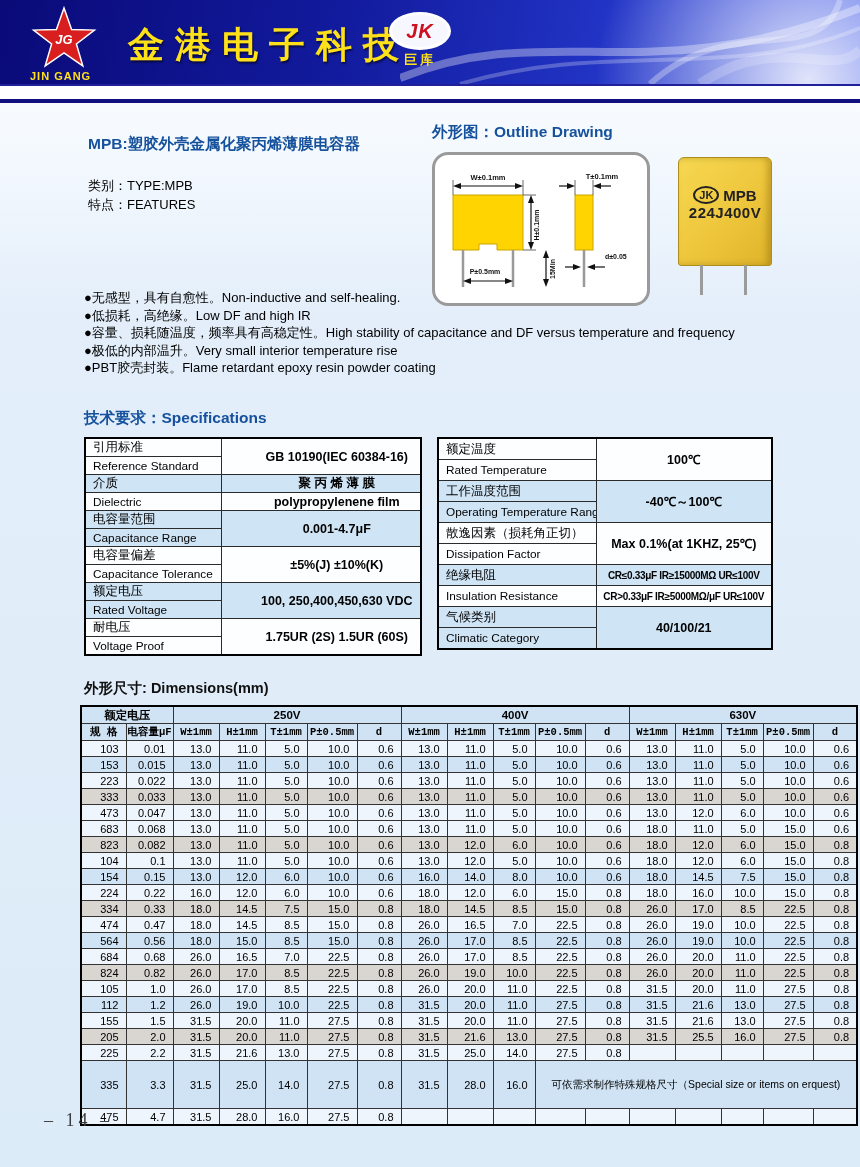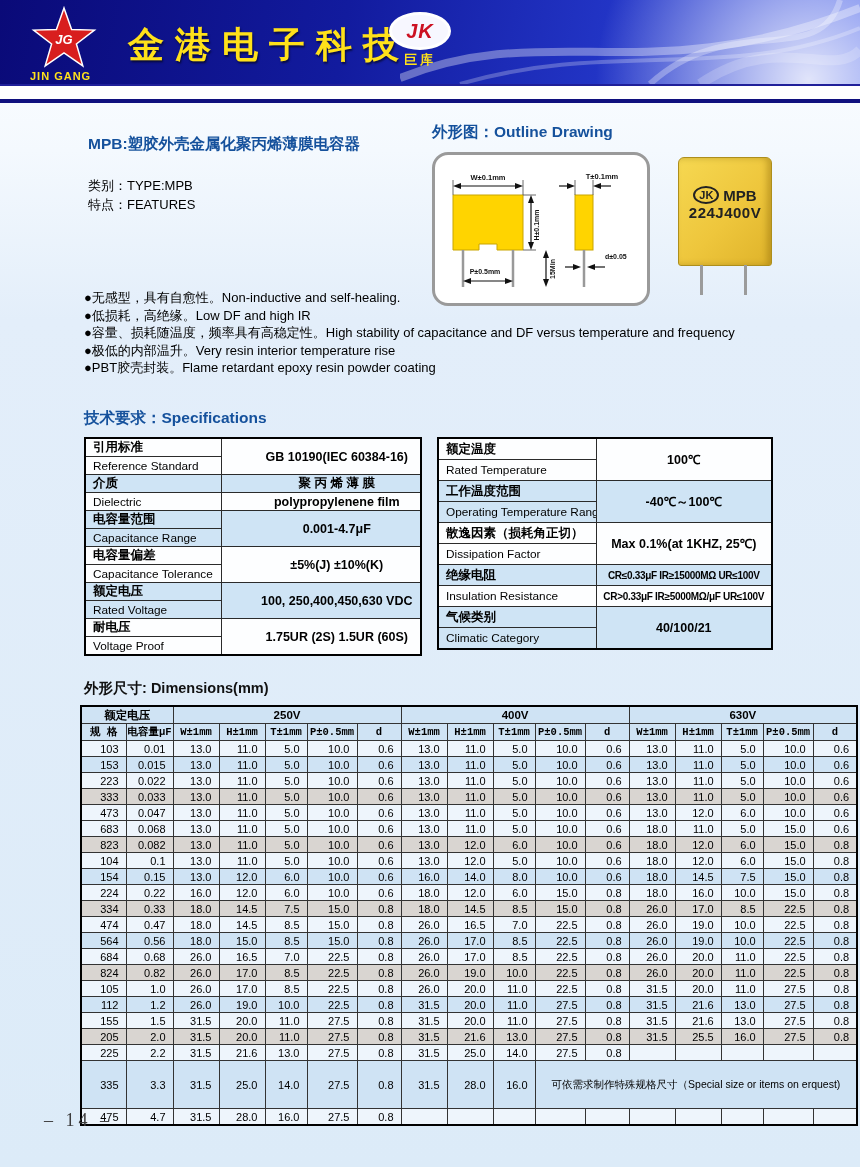--- a/index.html
+++ b/index.html
@@ -51,21 +51,21 @@
 
   
   table{border-collapse:collapse;table-layout:fixed;}
   .spec{position:absolute;border:2px solid #000;background:#fdfeff;}
   .spec td{border:1px solid #2b2b2b;overflow:hidden;white-space:nowrap;padding:0;}
   .spec-left{top:437px;left:84px;width:336px;}
   .spec-right{top:437px;left:437px;width:334px;}
   .spec-left td{height:17px;padding-left:32px;}
   .spec-right td{height:20px;}
   .spec .lbl{padding-left:7px;font-size:12.5px;text-align:left;}
-  .spec .zh{font-weight:bold;margin-left:8px;}
+  .spec .zh{font-weight:normal;margin-left:8px;}
   .spec .en{font-weight:normal;font-size:11.8px;}
   .spec .val{text-align:center;font-weight:bold;font-size:12.5px;}
   .spec .val-small{font-size:10px;letter-spacing:-0.3px;}
   .sb td{background:#cfe4f5;}
   .sw td{background:#fdfeff;}
   tr .cell-b{background:#cfe4f5 !important;}
   tr .cell-w{background:#fdfeff !important;}
 
   
   #dim-table{position:absolute;top:705px;left:80px;width:778px;border:2px solid #000;}
@@ -177,21 +177,21 @@
       <div class="cap-line2">224J400V</div>
     </div>
     <div class="cap-leg" style="left:22px;"></div>
     <div class="cap-leg" style="left:66px;"></div>
   </div>
 
   <div class="bullets" id="bullets">
       <div>●无感型，具有自愈性。Non-inductive and self-healing.</div>
       <div>●低损耗，高绝缘。Low DF and high IR</div>
       <div>●容量、损耗随温度，频率具有高稳定性。High stability of capacitance and DF versus temperature and frequency</div>
-      <div>●极低的内部温升。Very resin interior temperature rise</div>
+      <div>●极低的内部温升。Very small interior temperature rise</div>
       <div>●PBT胶壳封装。Flame retardant epoxy resin powder coating</div>
     </div>
 
   <div class="spec-title blue-head">
     <span>技术要求：</span><span>Specifications</span>
   </div>
   <table class="spec spec-left" id="spec-left">
     <colgroup>
         <col style="width:136px">
         <col style="width:200px">

